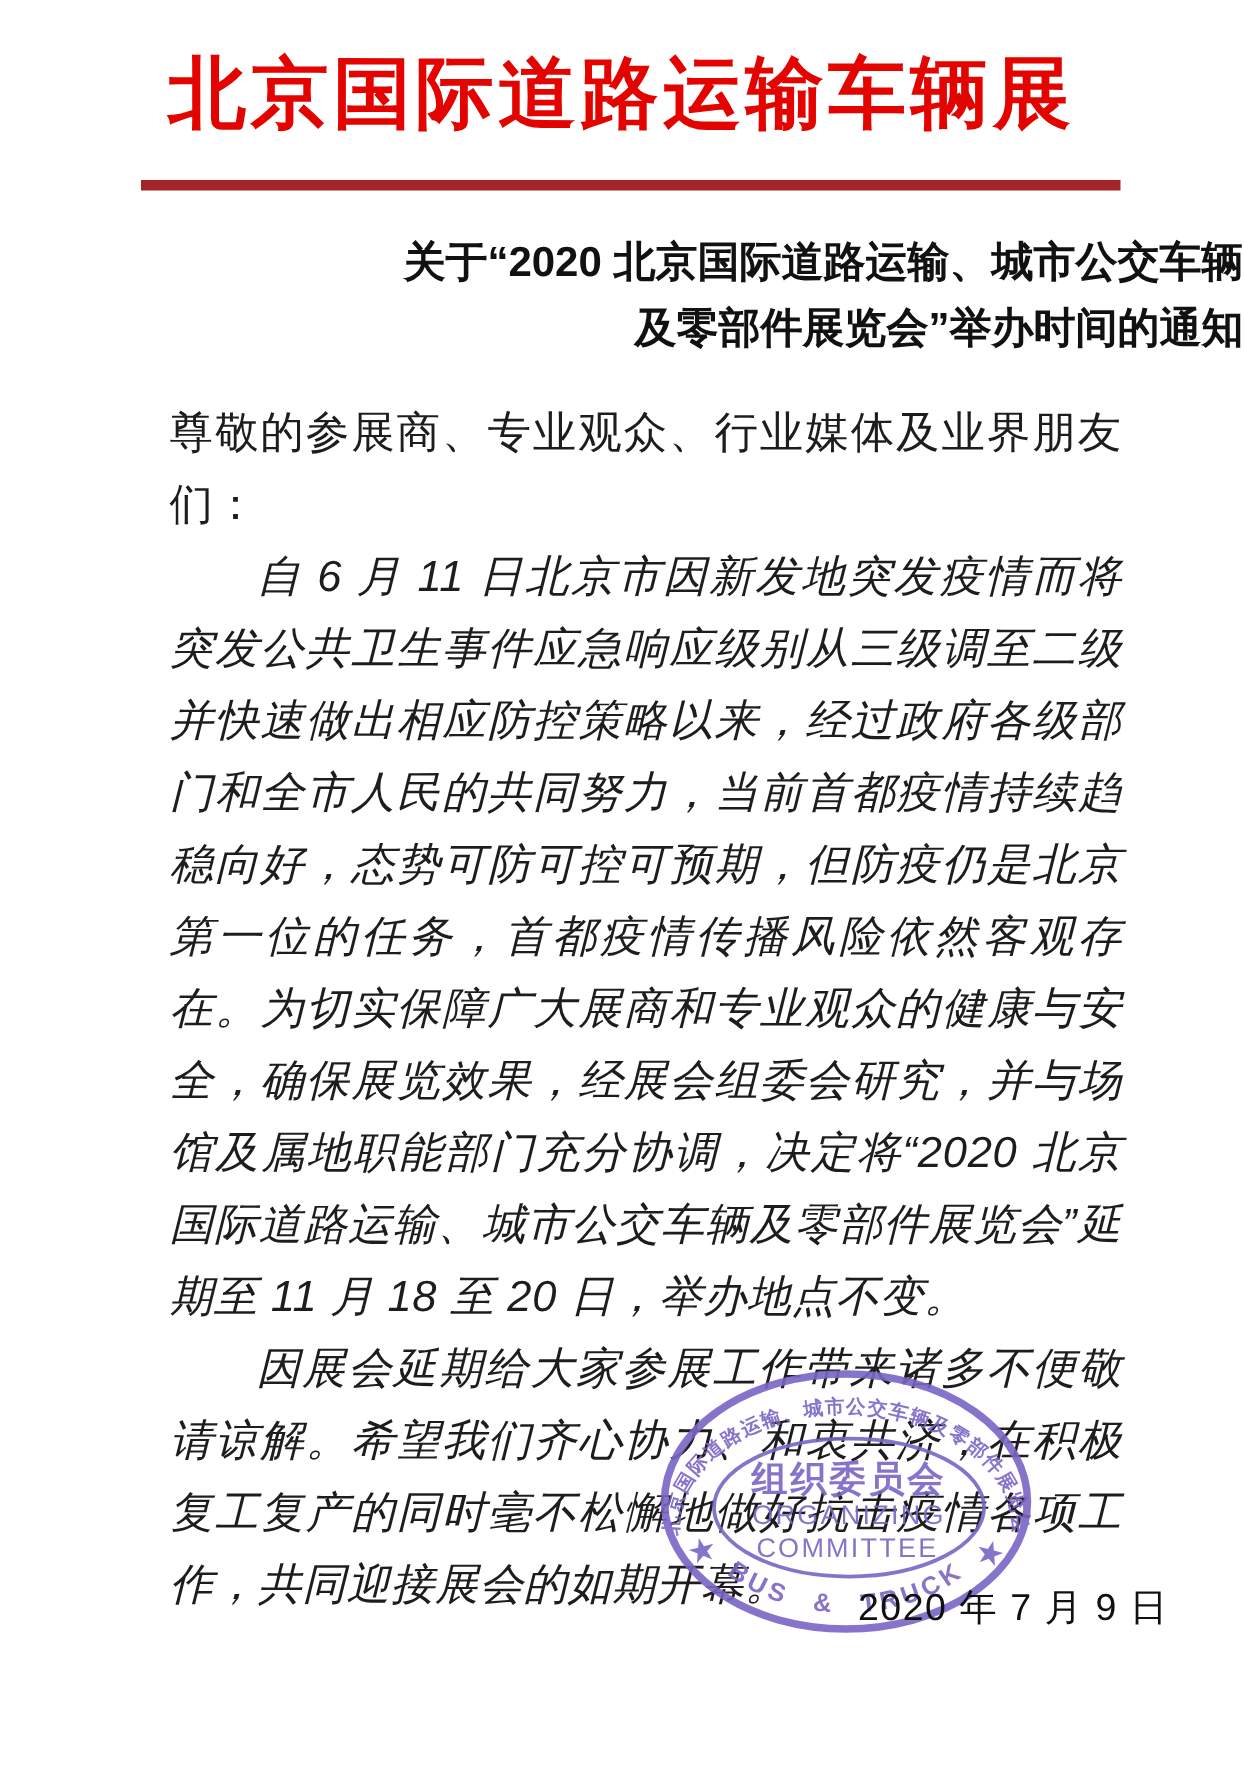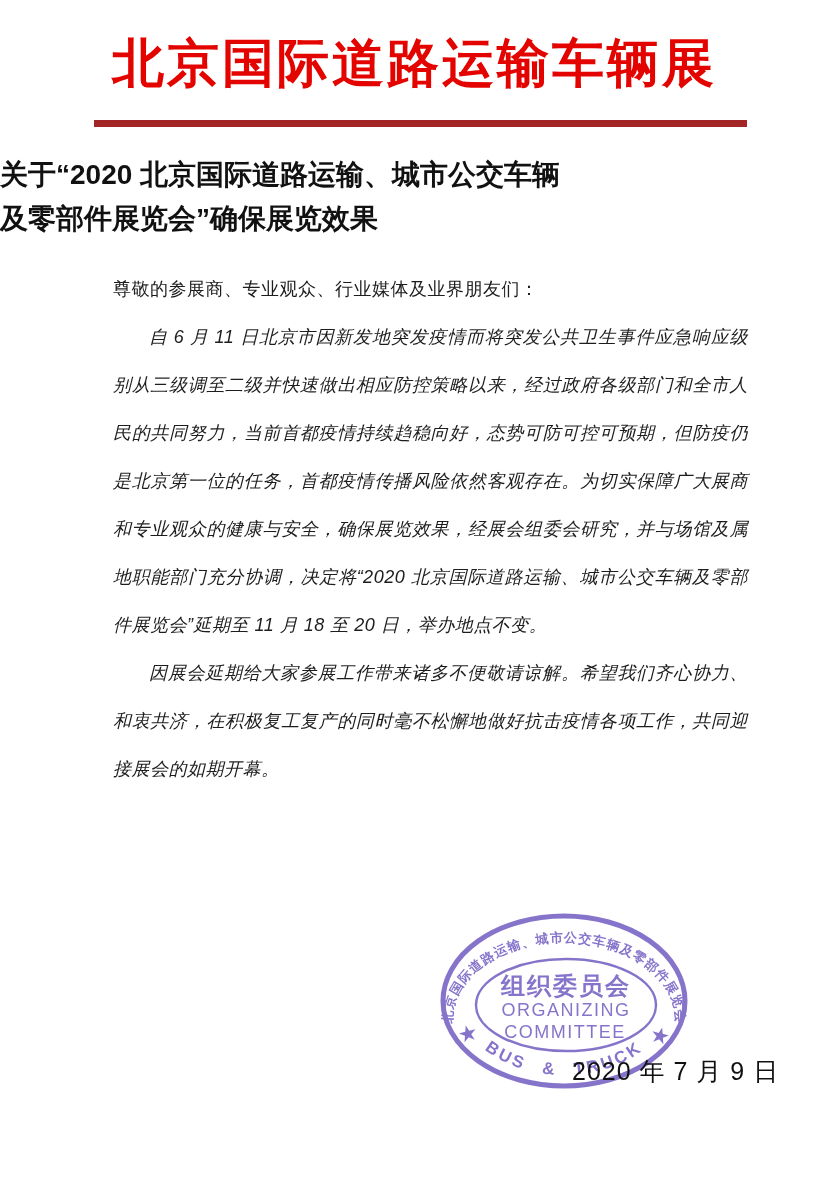--- a/index.html
+++ b/index.html
@@ -40,33 +40,33 @@
     width: 653px;
     height: 7px;
     background: #a32525;
   }
   .notice-title {
     position: absolute;
     top: 153px;
     left: 0;
     right: 0;
     margin: 0;
-    text-align: left;
+    text-align: right;
     font-size: 28px;
     font-weight: bold;
     line-height: 44px;
     color: #111111;
   }
   .notice-title .line { display: block; }
   .body-text {
     position: absolute;
     top: 265px;
     left: 113px;
     width: 635px;
-    font-size: 18px;
+    font-size: 29px;
     line-height: 48px;
     letter-spacing: 0.5px;
     text-align: justify;
     color: #1d1d1f;
   }
   .body-text p { margin: 0; }
   .body-text p.indent { text-indent: 2em; font-style: italic; }
   .stamp-svg {
     position: absolute;
     left: 436px;
@@ -97,21 +97,21 @@
 <body>
 
 <div class="page">
 
   <div class="brand-title">北京国际道路运输车辆展</div>
 
   <div class="header-rule"></div>
 
   <h1 class="notice-title">
     <span class="line">关于“2020 北京国际道路运输、城市公交车辆</span>
-    <span class="line">及零部件展览会”确保展览效果</span>
+    <span class="line">及零部件展览会”举办时间的通知</span>
   </h1>
 
   <div class="body-text">
     <p class="salutation">尊敬的参展商、专业观众、行业媒体及业界朋友们：</p>
     <p class="indent">自 6 月 11 日北京市因新发地突发疫情而将突发公共卫生事件应急响应级别从三级调至二级并快速做出相应防控策略以来，经过政府各级部门和全市人民的共同努力，当前首都疫情持续趋稳向好，态势可防可控可预期，但防疫仍是北京第一位的任务，首都疫情传播风险依然客观存在。为切实保障广大展商和专业观众的健康与安全，确保展览效果，经展会组委会研究，并与场馆及属地职能部门充分协调，决定将“2020 北京国际道路运输、城市公交车辆及零部件展览会”延期至 11 月 18 至 20 日，举办地点不变。</p>
     <p class="indent">因展会延期给大家参展工作带来诸多不便敬请谅解。希望我们齐心协力、和衷共济，在积极复工复产的同时毫不松懈地做好抗击疫情各项工作，共同迎接展会的如期开幕。</p>
   </div>
 
   <svg class="stamp-svg" viewBox="0 0 256 182" xmlns="http://www.w3.org/2000/svg">
     <defs>

